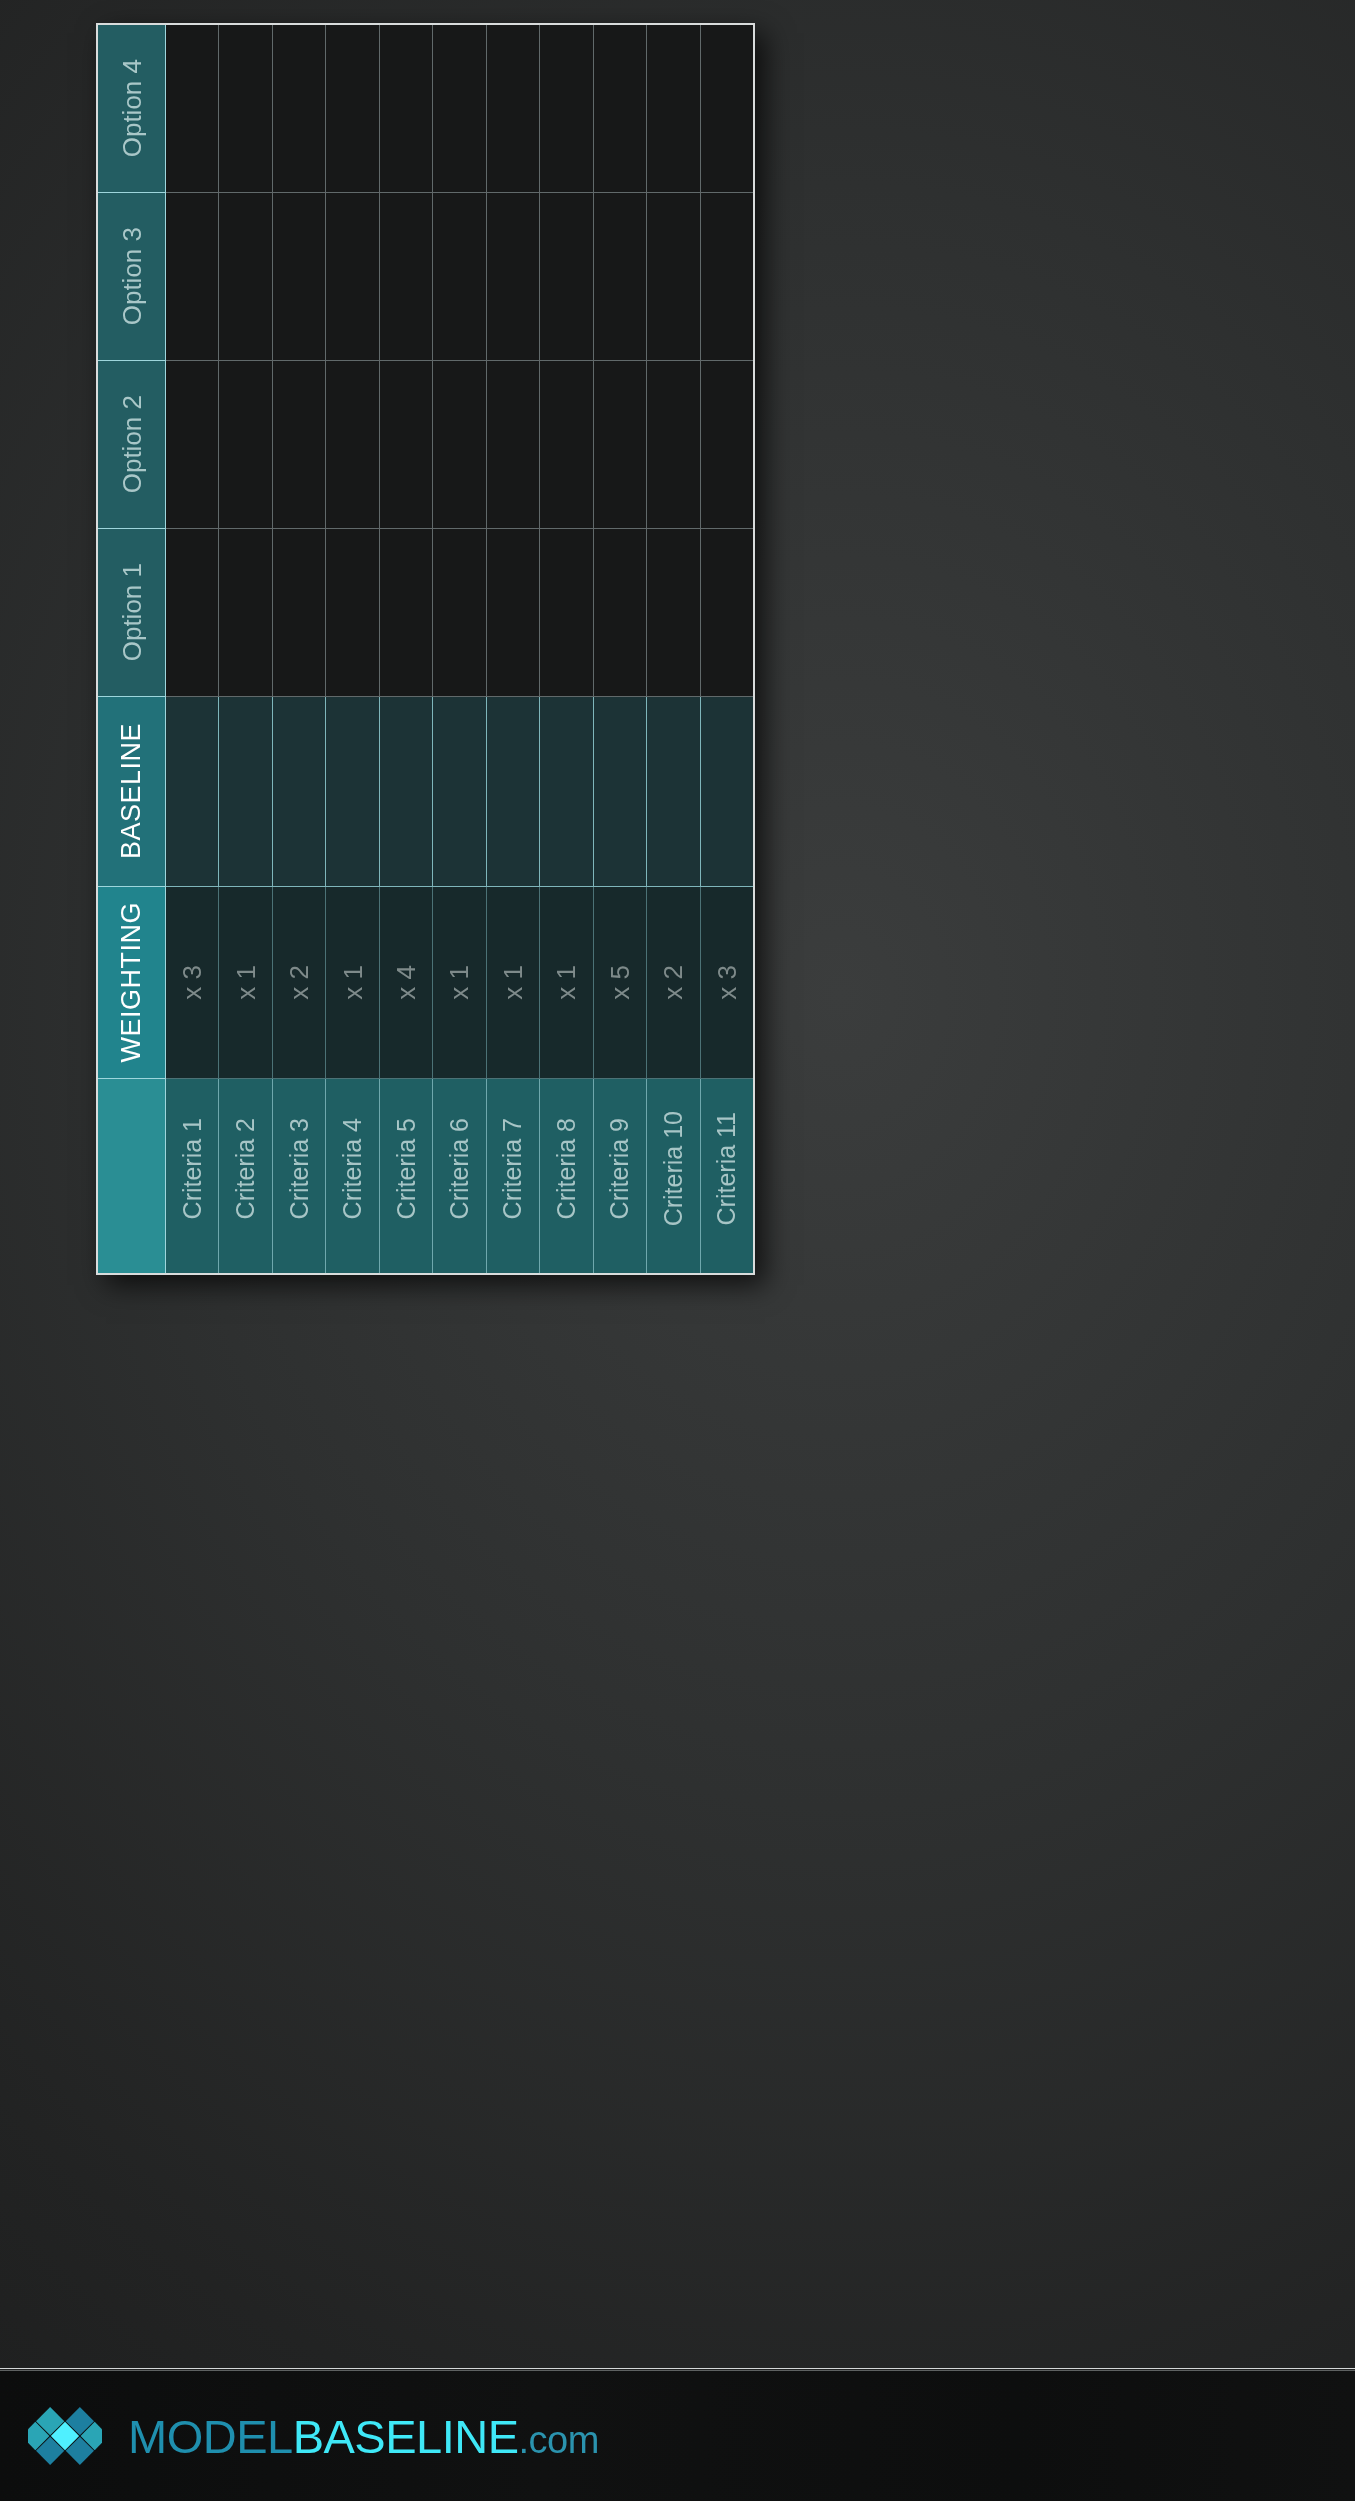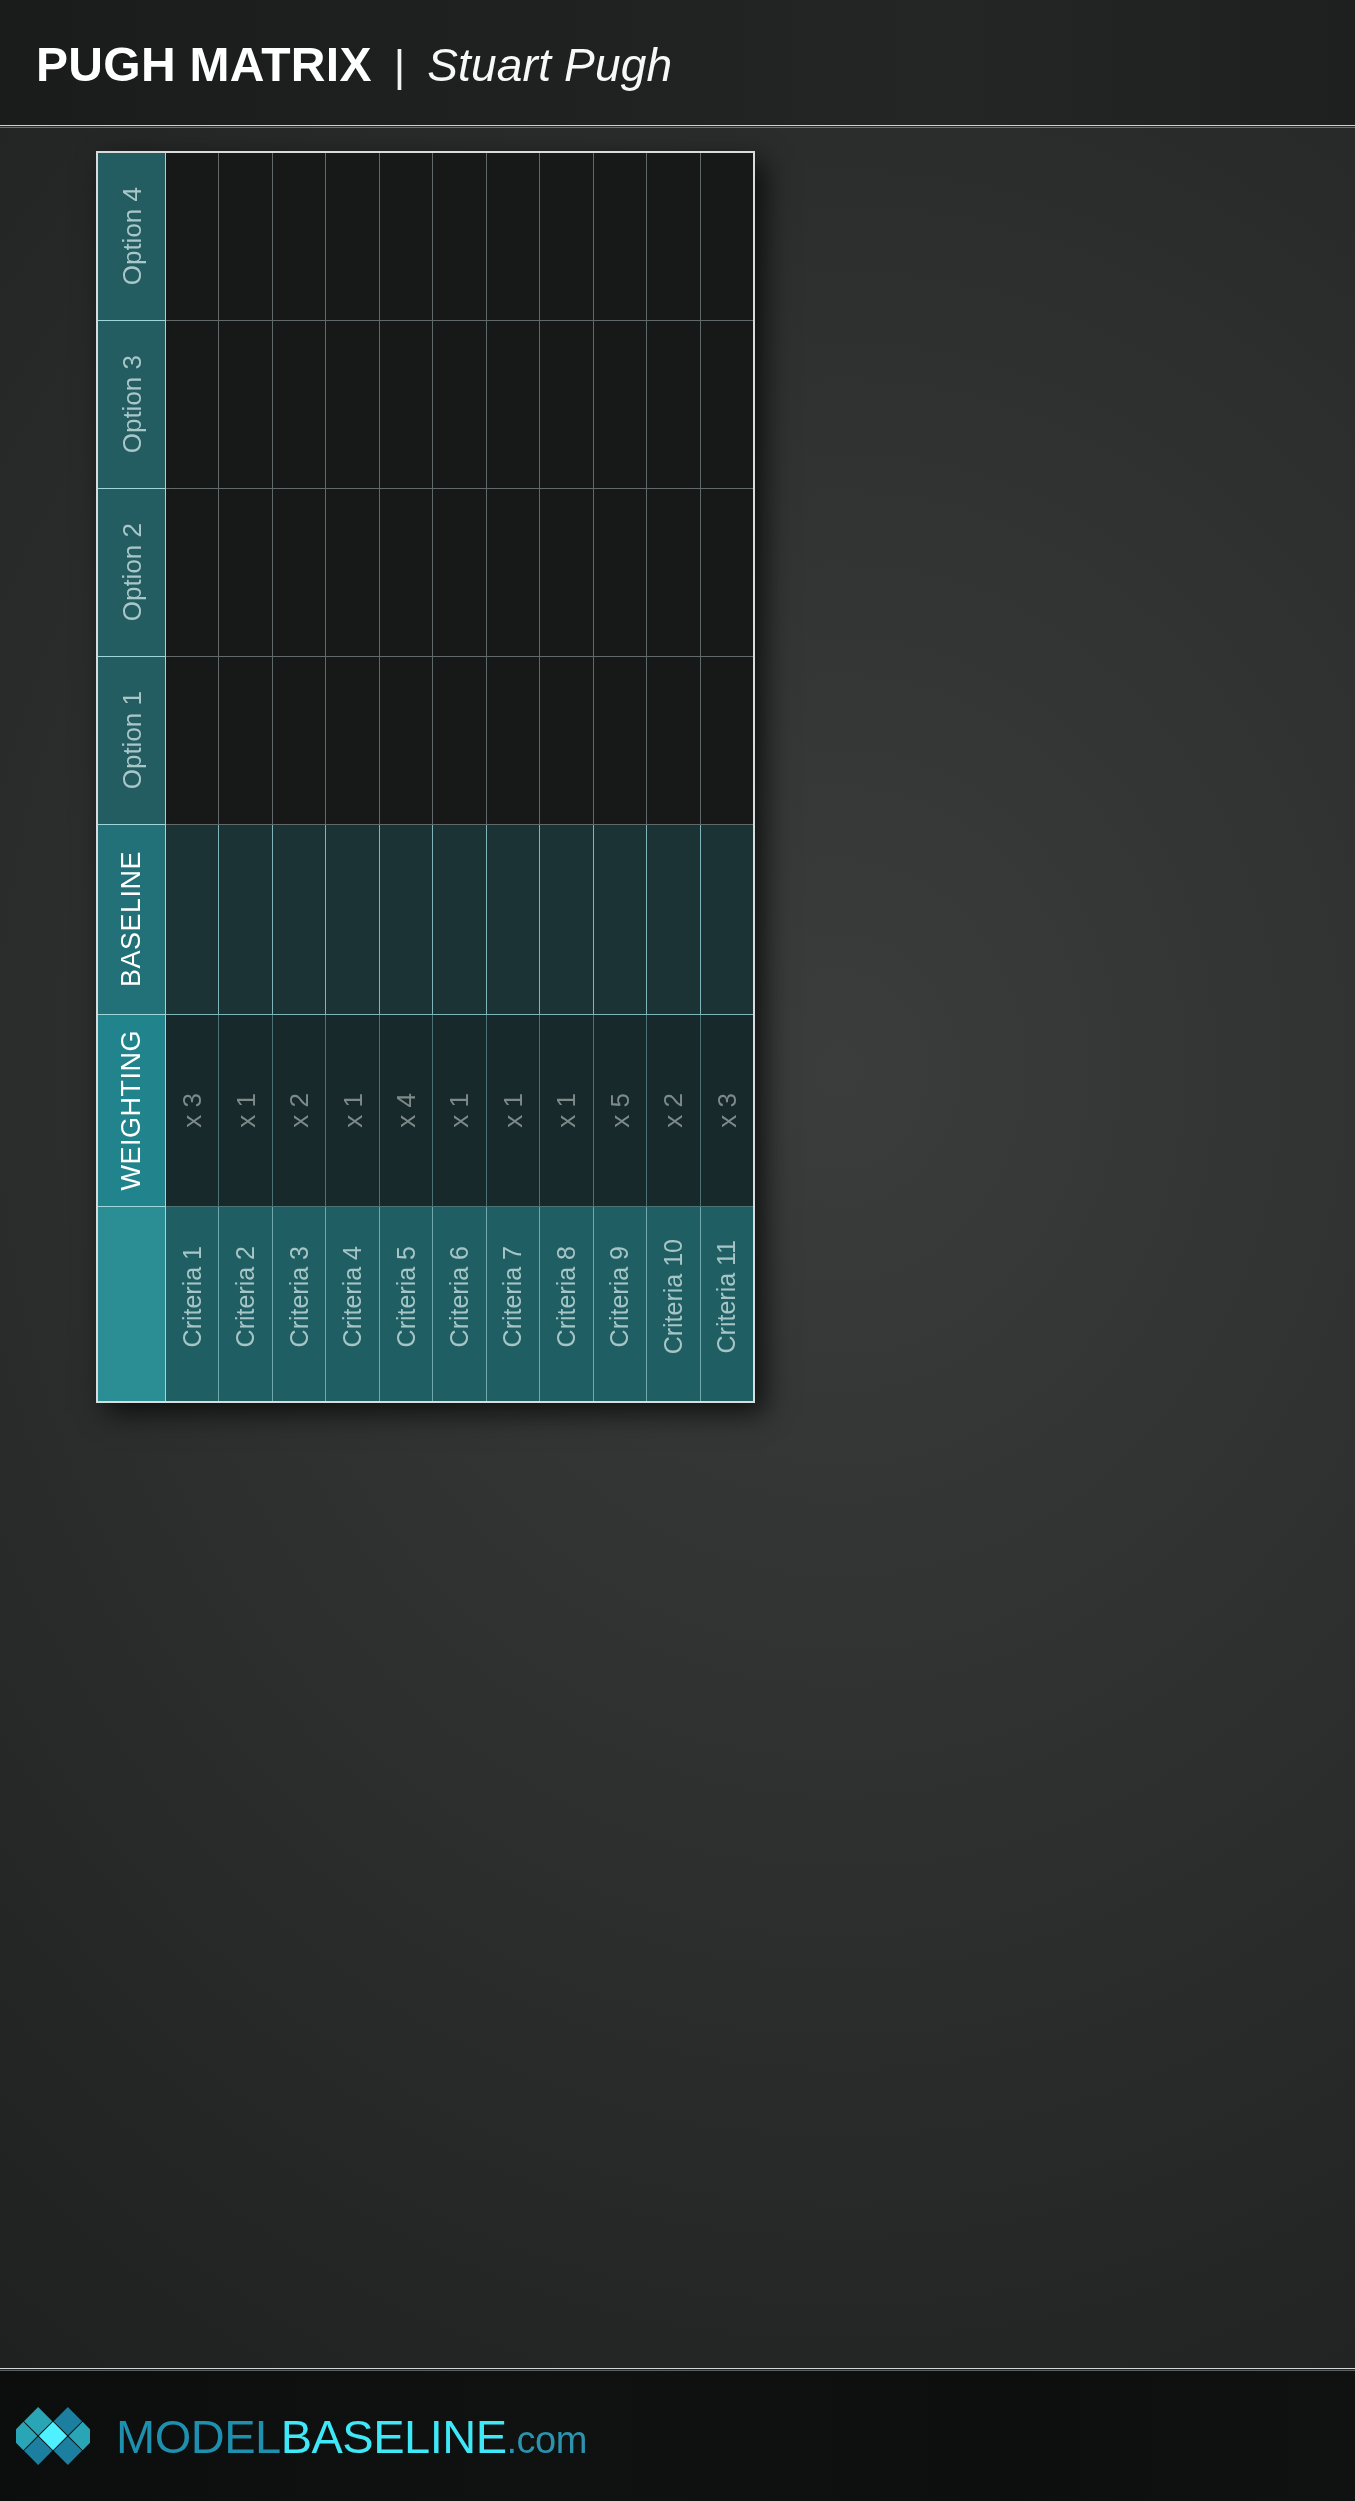--- a/index.html
+++ b/index.html
@@ -195,21 +195,21 @@
   .cell:last-child, .lbl:last-child { border-right: none; }
   .row:last-child .cell, .row:last-child .lbl { border-bottom: none; }
 
   
   .footer {
     flex: 0 0 130px;
     height: 130px;
     background: linear-gradient(90deg, #0c0d0d 0%, #101111 40%, #0d0e0e 75%, #101111 100%);
     display: flex;
     align-items: center;
-    padding-left: 16px;
+    padding-left: 28px;
   }
   .logo { display: flex; align-items: center; gap: 26px; }
 
   .logo-mark {
     position: relative;
     width: 74px;
     height: 74px;
   }
   .logo-word {
     font-size: 47px;
@@ -222,28 +222,20 @@
   }
   .w-model { color: #1f8fae; }
   .w-thinkers { color: #3fe8f7; }
   .w-com { color: #2b93ae; font-size: 38px; }
 </style>
 </head>
 <body>
 
 <div class="page">
 
-  <div class="header">
-    <div class="title-wrap">
-      <span class="title-main">PUGH MATRIX</span>
-      <span class="title-sep">|</span>
-      <span class="title-sub">Stuart Pugh</span>
-    </div>
-    <div class="header-rule"></div>
-  </div>
 
   <div class="body">
 
     <div class="matrix-outer">
       <div class="matrix" id="matrix">
           <div class="row row-option" style="height: 168px;">
             <div class="lbl">
               <span class="lbl-txt">Option 4</span>
             </div>
             <div class="cell"></div>

